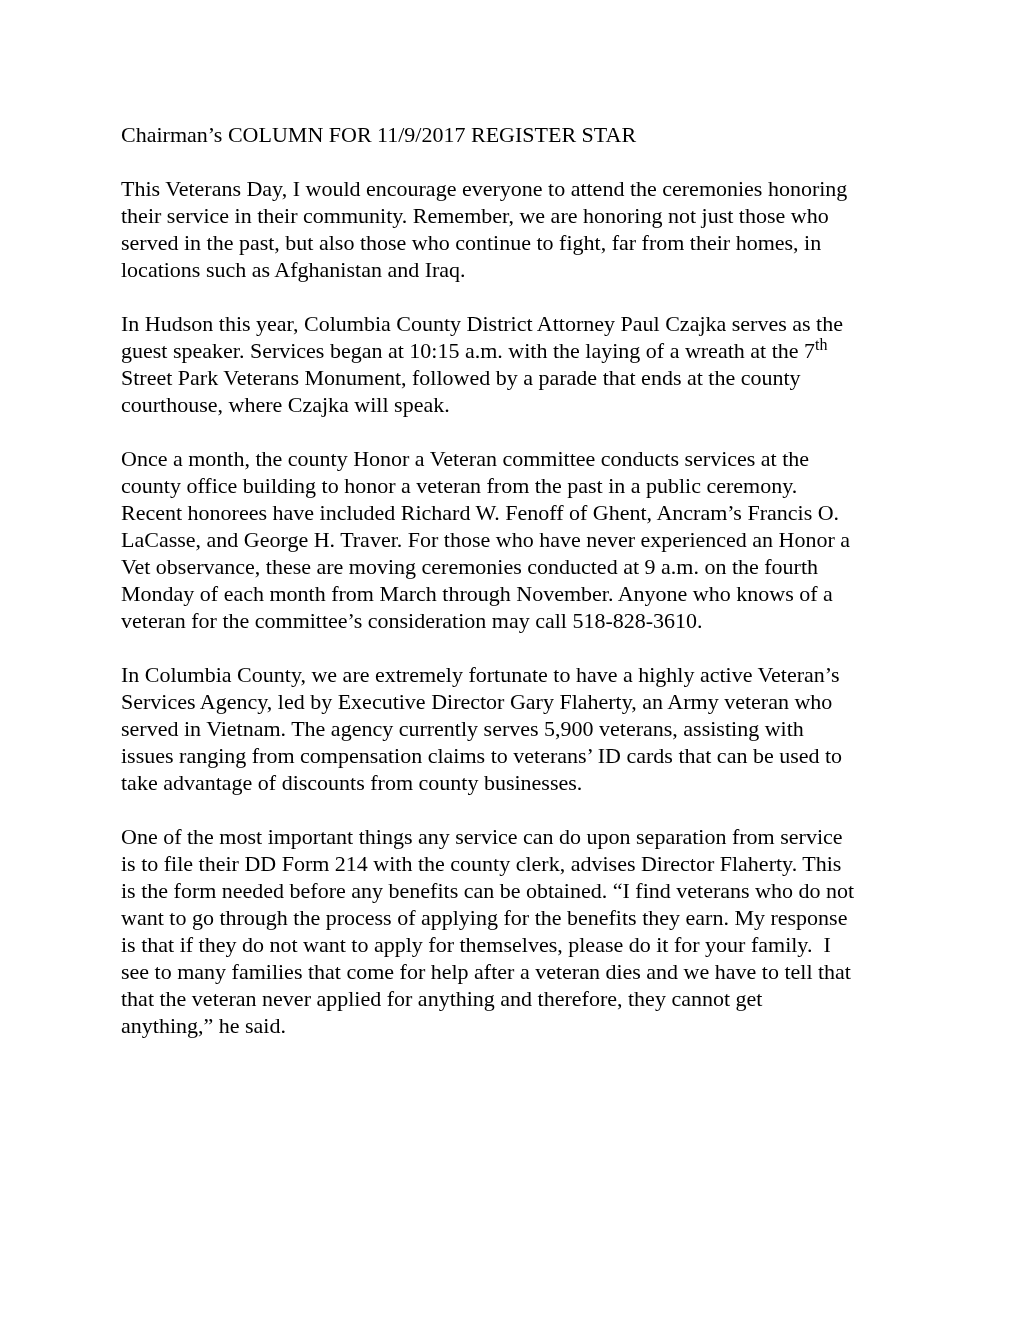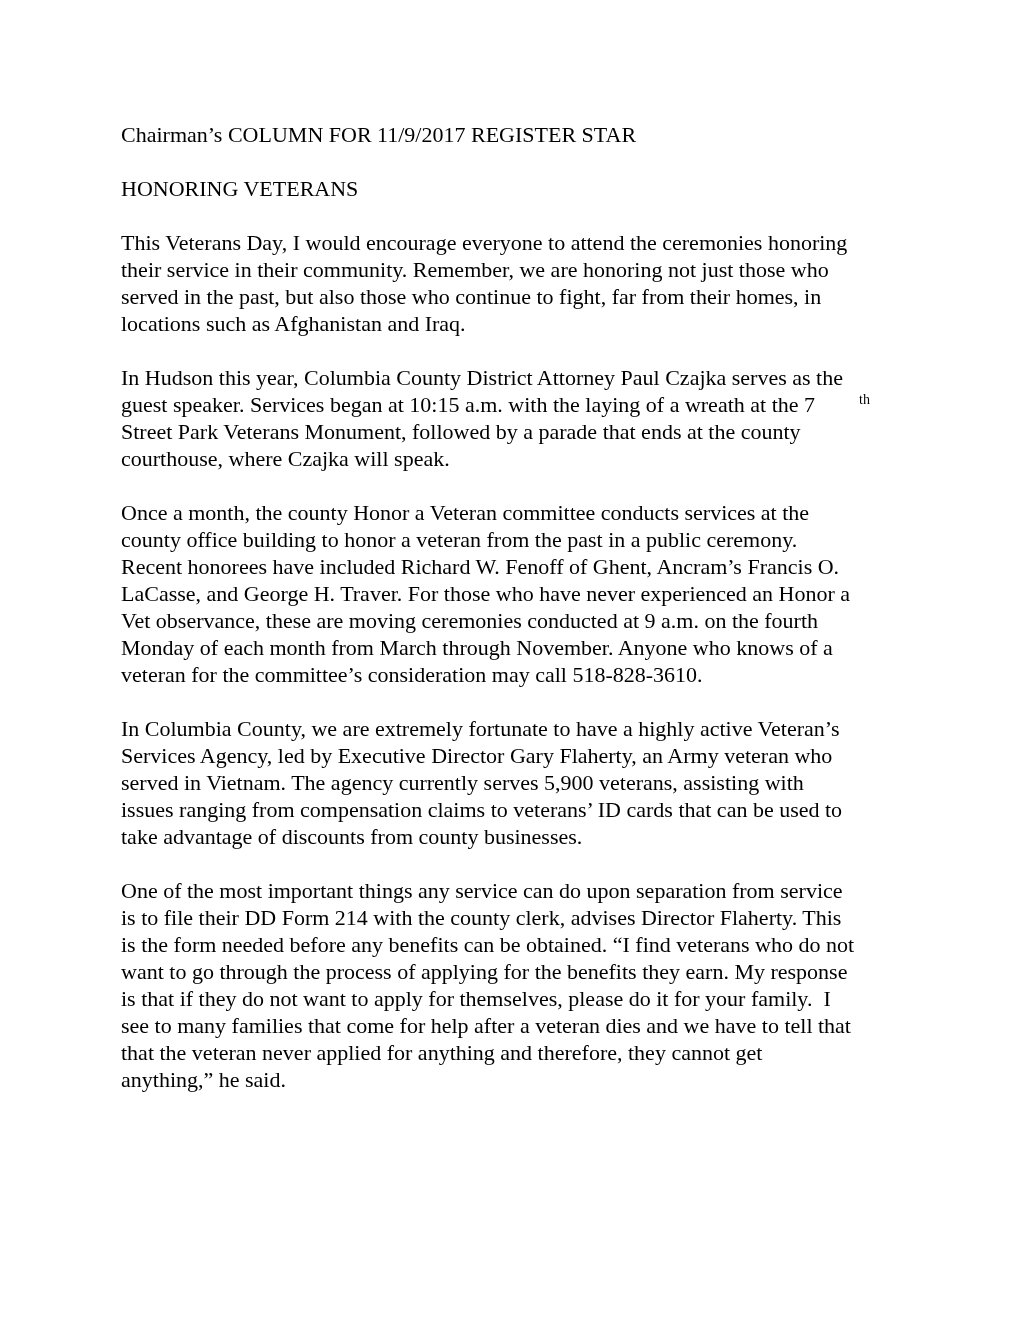--- a/index.html
+++ b/index.html
@@ -26,32 +26,30 @@
     white-space: pre;
     font-weight: normal;
     font-size: 22px;
     line-height: 27px;
   }
   .paragraph {
     margin: 0 0 27px 0;
     white-space: pre;
   }
   .paragraph sup {
-    font-size: 14px;
+    font-size: 16px;
     line-height: 0;
     vertical-align: super;
-    margin-left: 44px;
   }
 </style>
 </head>
 <body>
 
 <div class="page">
   <div class="doc-title">Chairman’s COLUMN FOR 11/9/2017 REGISTER STAR</div>
-  <div class="doc-heading">HONORING VETERANS</div>
   <div>
       <div class="paragraph">This Veterans Day, I would encourage everyone to attend the ceremonies honoring
 their service in their community. Remember, we are honoring not just those who
 served in the past, but also those who continue to fight, far from their homes, in
 locations such as Afghanistan and Iraq.</div>
       <div class="paragraph">In Hudson this year, Columbia County District Attorney Paul Czajka serves as the
 guest speaker. Services began at 10:15 a.m. with the laying of a wreath at the 7<sup>th</sup>
 Street Park Veterans Monument, followed by a parade that ends at the county
 courthouse, where Czajka will speak.</div>
       <div class="paragraph">Once a month, the county Honor a Veteran committee conducts services at the

